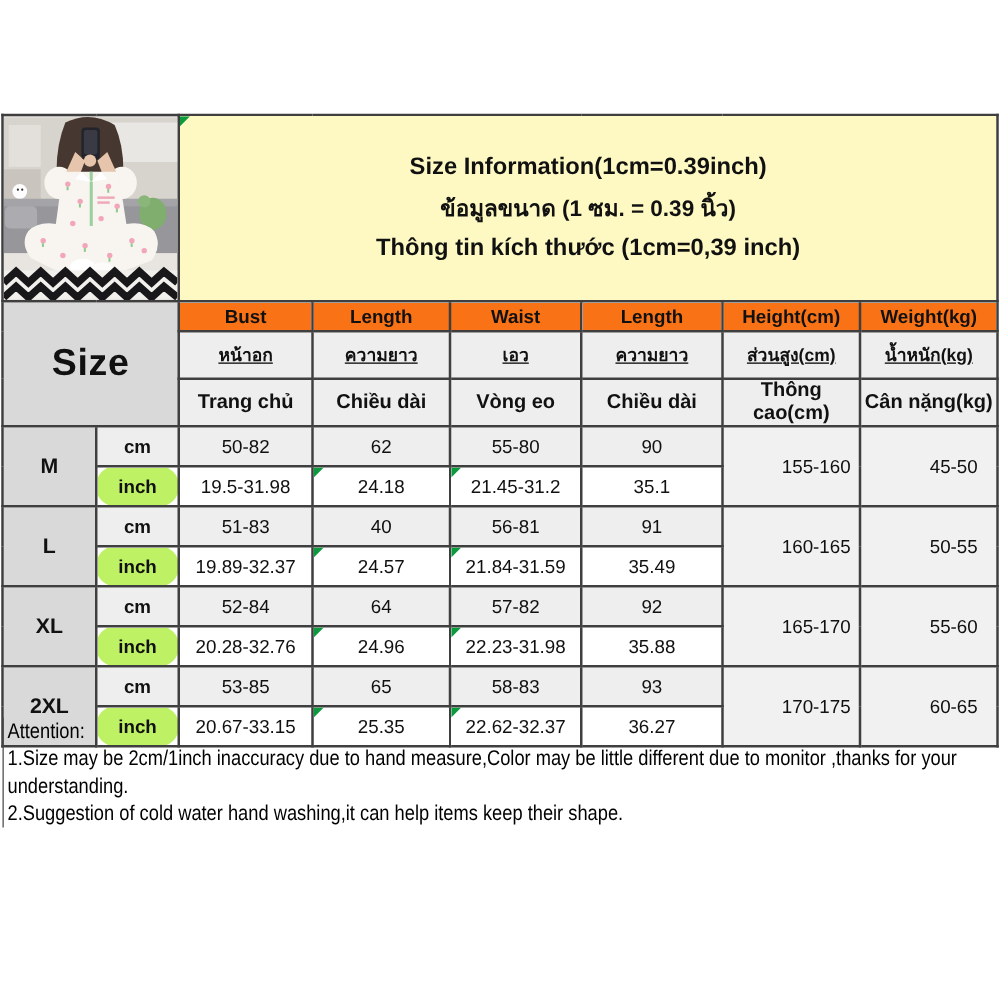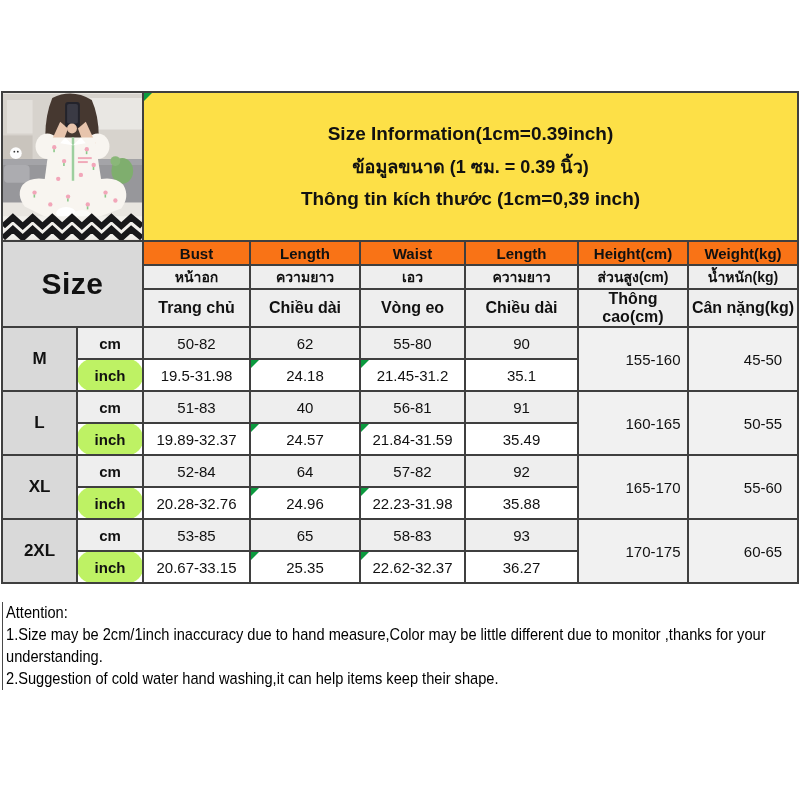--- a/index.html
+++ b/index.html
@@ -15,26 +15,26 @@
     position:absolute;top:91px;left:1px;
     border-collapse:collapse;table-layout:fixed;width:797px;
   }
   .size-table td{
     border:2px solid #3f3f3f;
     text-align:center;vertical-align:middle;
     padding:0;color:#111;overflow:hidden;
   }
   tr.r-photo{height:147px;}
   tr.r-h1{height:24px;}
-  tr.r-h2{height:24px;}
+  tr.r-h2{height:38px;text-decoration:underline;}
   tr.r-h3{height:25px;}
   tr.r-d{height:32px;}
 
   td.c-photo{padding:0;background:#e8e5e0;}
-  td.c-title{background:#fde047;position:relative;}
+  td.c-title{background:#fef9c3;position:relative;}
   .title-lines{display:flex;flex-direction:column;gap:7px;}
   .title-l1{font-weight:bold;font-size:19px;}
   .title-l2{font-weight:bold;font-size:18px;}
   .title-l3{font-weight:bold;font-size:19px;}
 
   td.c-size{background:#d9d9d9;font-weight:bold;font-size:30px;letter-spacing:0.5px;}
   td.c-head{background:#f97316;font-weight:bold;font-size:15px;}
   td.c-head-th{background:#eeeeee;font-weight:bold;font-size:14px;}
   td.c-head-vi{background:#eeeeee;font-weight:bold;font-size:16px;}
   td.c-label{background:#d9d9d9;font-weight:bold;font-size:17px;}
@@ -50,21 +50,20 @@
   .flag{
     position:absolute;top:0;left:0;width:0;height:0;display:block;
     border-top:8px solid #0b9a3e;border-right:8px solid transparent;
   }
 
   
   .attention{
     position:absolute;top:574px;left:2px;width:794px;
     border-left:1px solid #4a4a4a;padding-left:3px;
     color:#000;
-    margin-top:28px;
   }
   .attention-inner{
     transform:scaleX(0.86);transform-origin:0 0;width:922px;
     font-size:17px;line-height:22px;
   }
   .attention-inner div{white-space:normal;}
 
   .photo-svg{display:block;}
 </style>
 </head>

